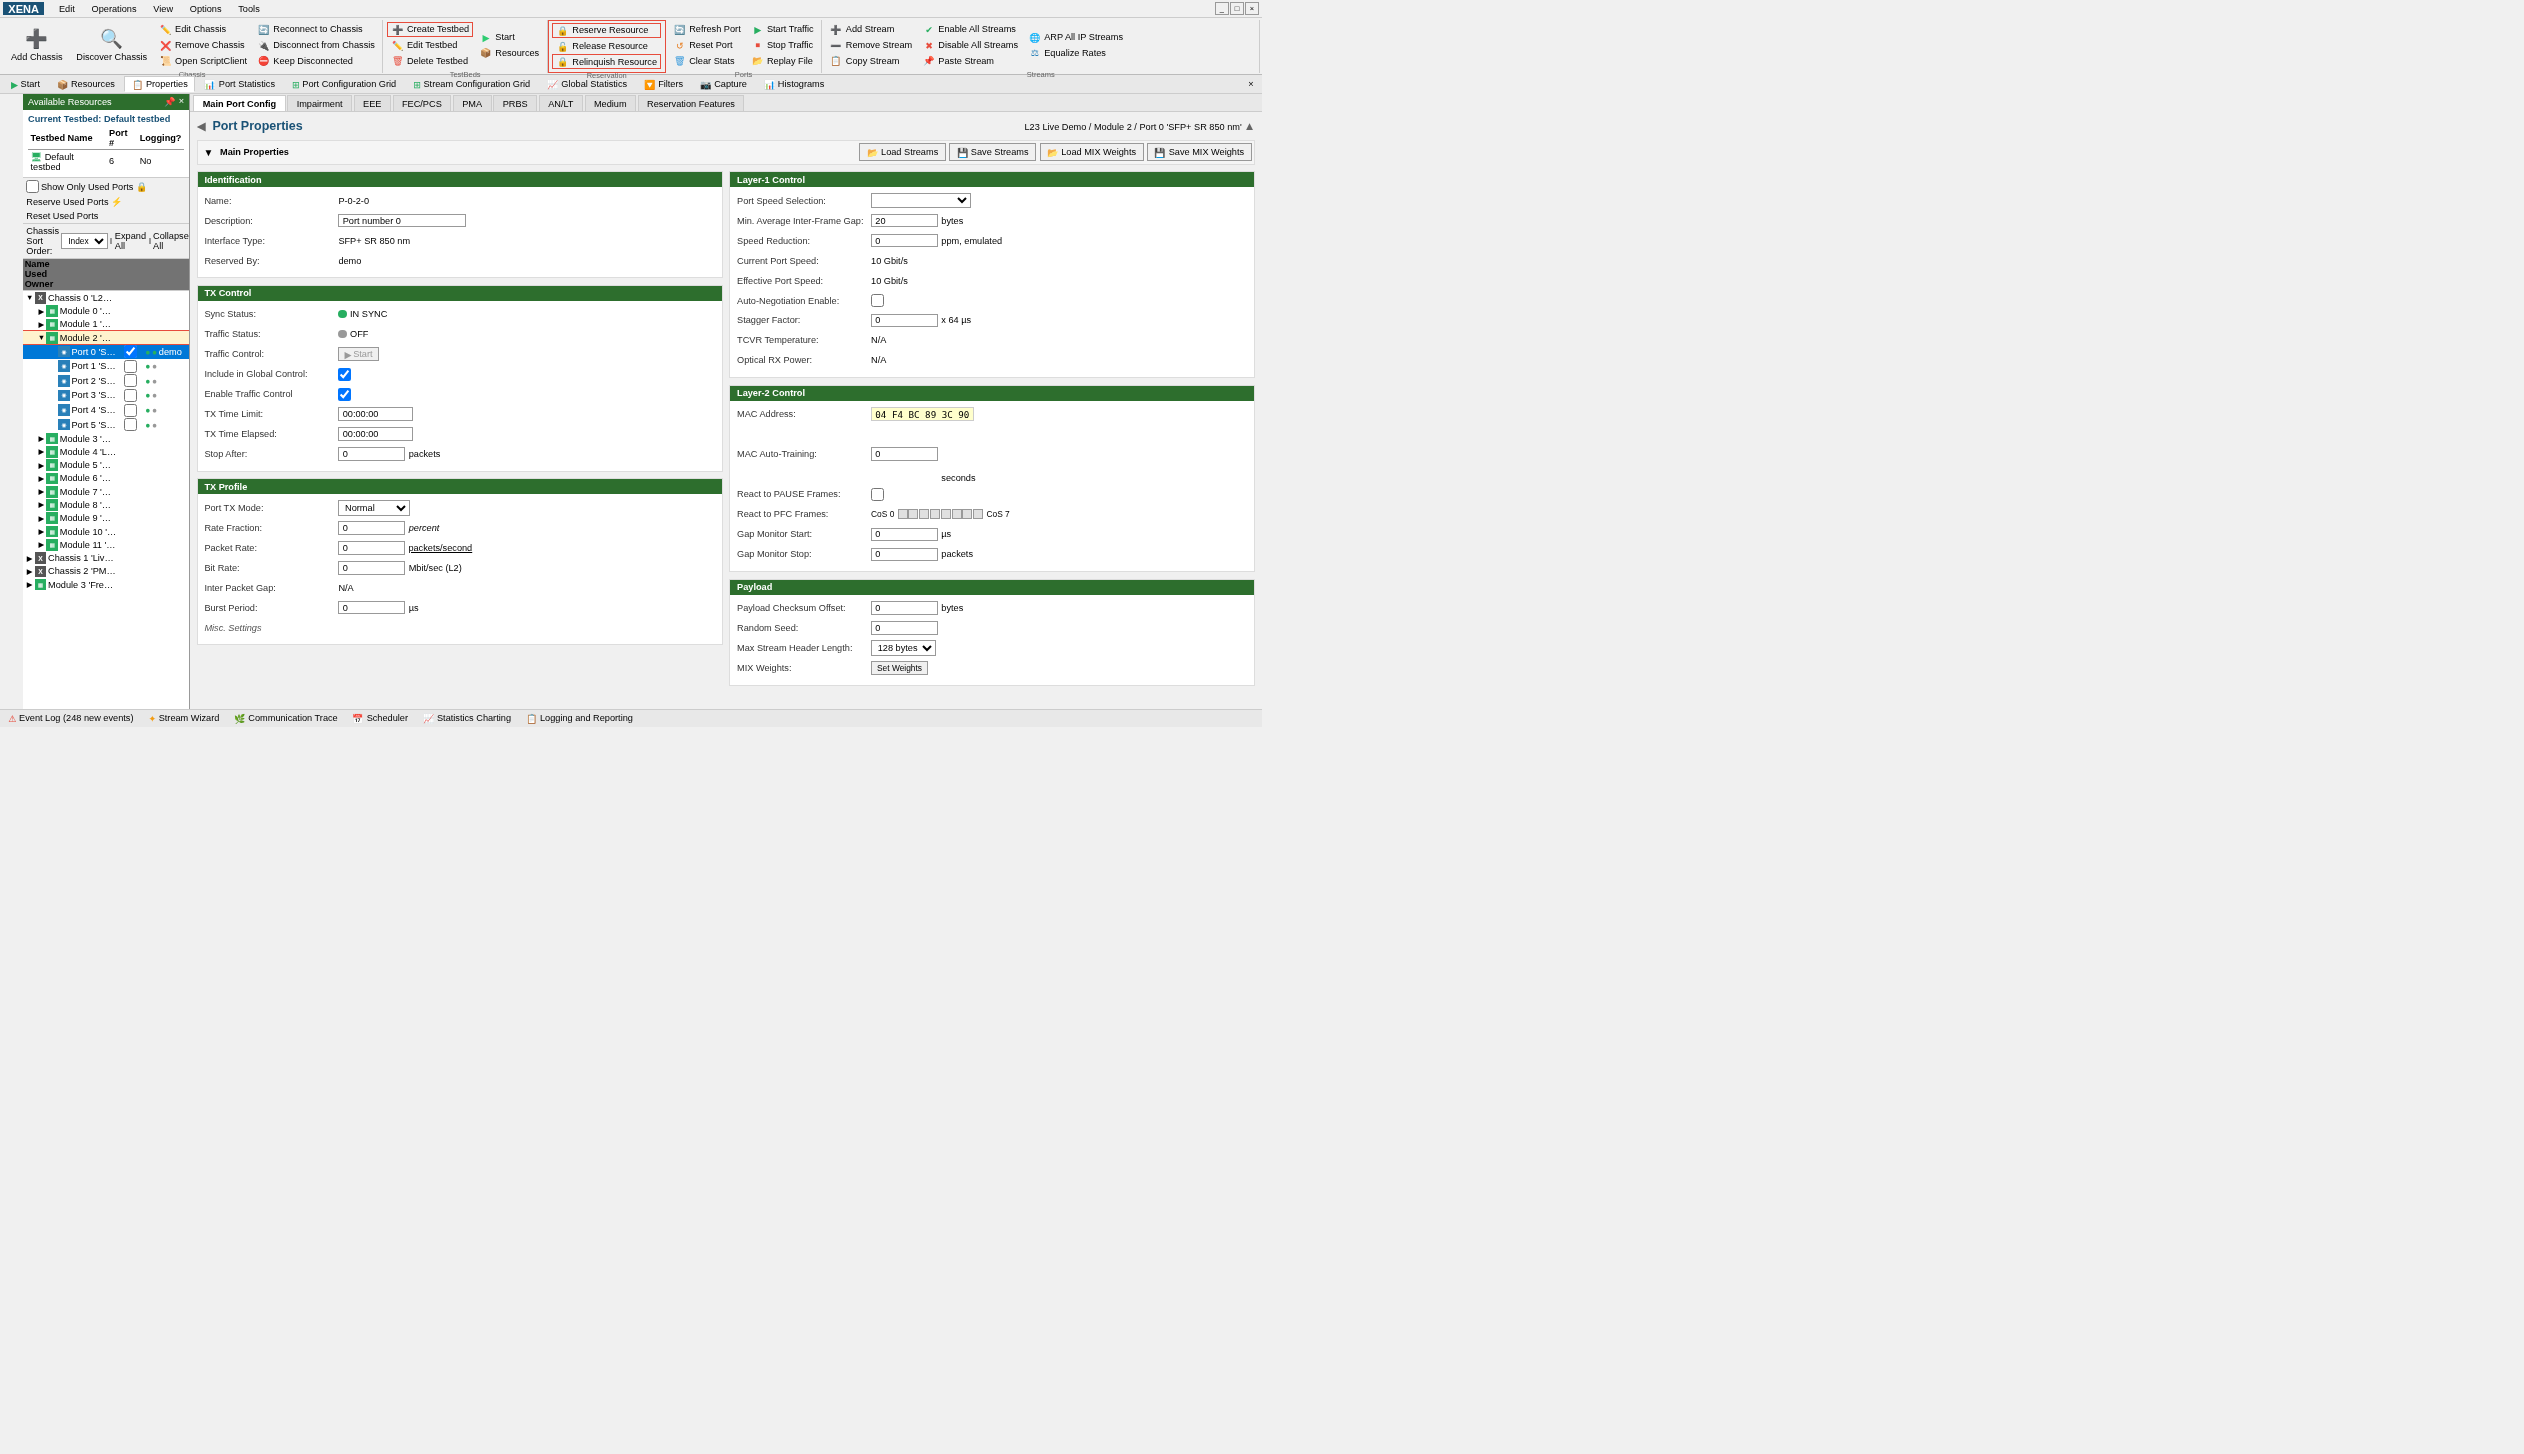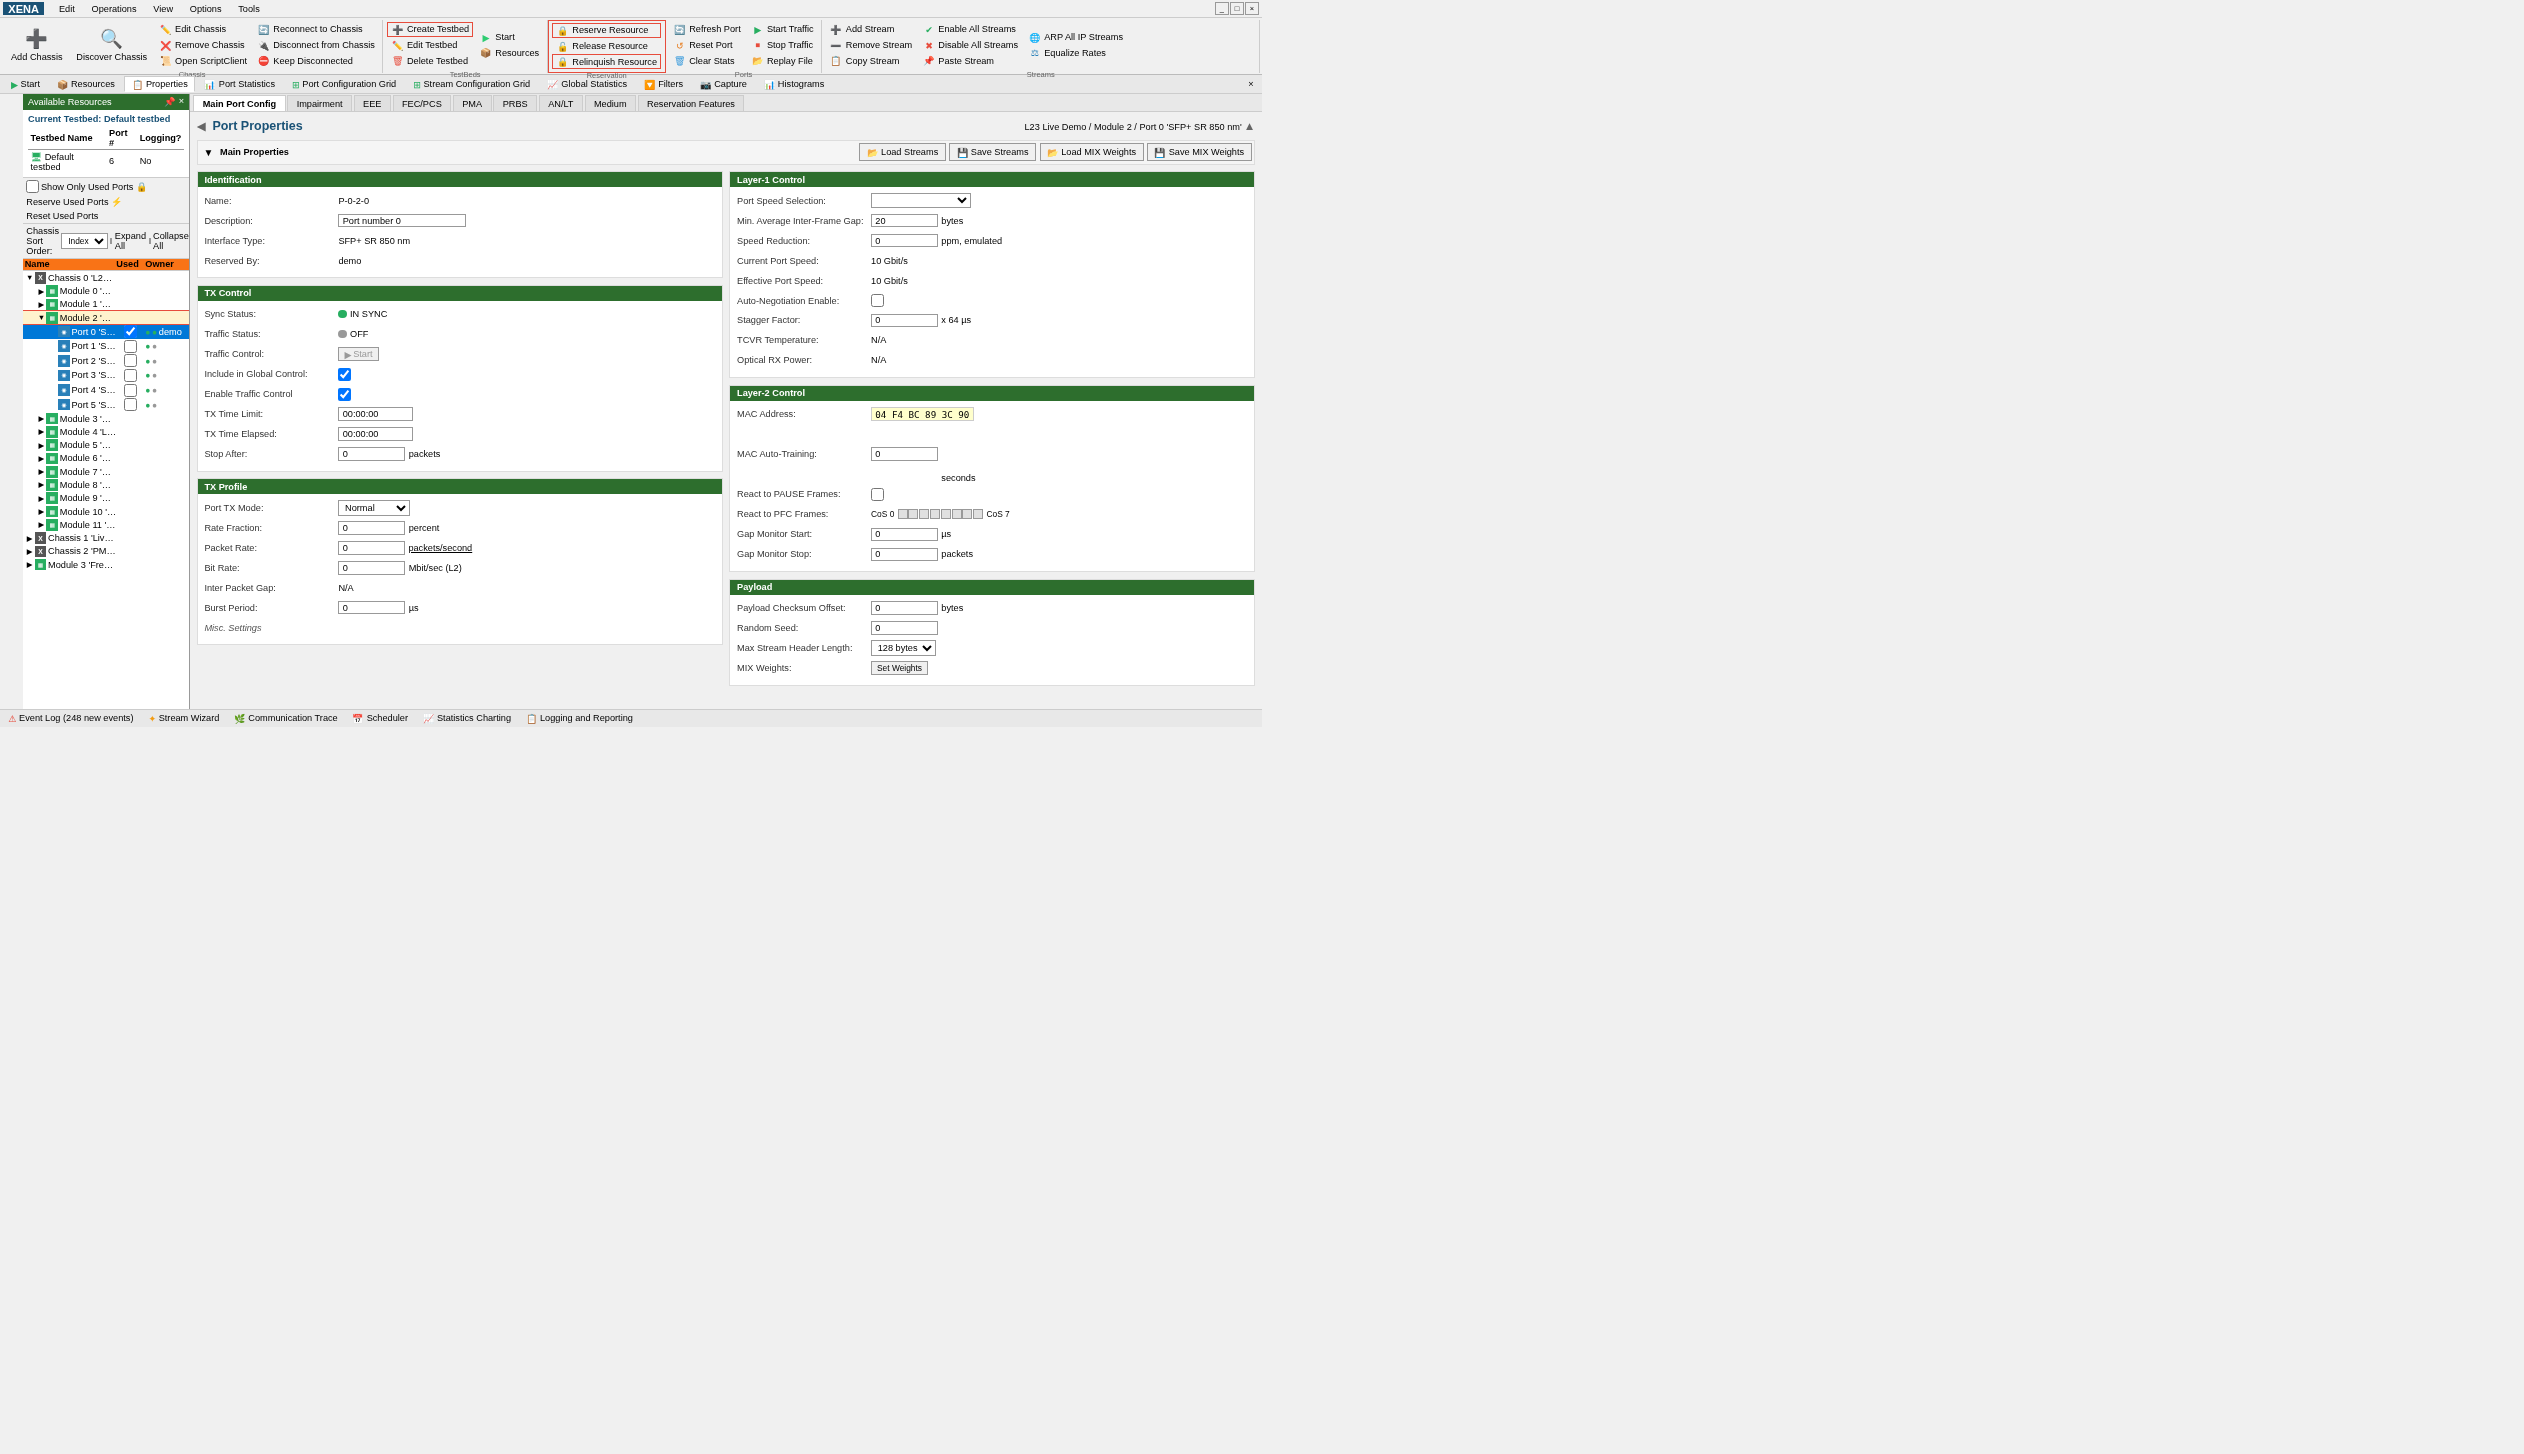--- a/index.html
+++ b/index.html
@@ -360,21 +360,21 @@
       <span>Chassis Sort Order:</span>
       <select class="sort-select">
         <option>Index</option>
       </select>
       <span style="width:6.7px;height:6.7px;border:0.8px solid #999;display:inline-block;cursor:pointer;"></span>
       <span style="cursor:pointer">Expand All</span>
       <span style="width:6.7px;height:6.7px;border:0.8px solid #999;display:inline-block;cursor:pointer;"></span>
       <span style="cursor:pointer">Collapse All</span>
     </div>
 
-    <div style="display:flex; background:#f97316; border-bottom:0.8px solid #ccc; padding: 0.8px 1.7px;">
+    <div style="display:flex; background:#737373; border-bottom:0.8px solid #ccc; padding: 0.8px 1.7px; flex-direction: column;">
       <span style="flex:1; font-weight:bold;">Name</span>
       <span style="width:29px; font-weight:bold;">Used</span>
       <span style="width:42px; font-weight:bold;">Owner</span>
     </div>
 
     <div class="tree-area" id="tree-area">
         <div class="tree-item">
           <span style="display:inline-block;width:0px;flex-shrink:0;"></span>
           <span class="expand-btn">▼</span>
           <span style="width:11.7px;height:11.7px;background:#555;color:white;font-size:6.7px;font-weight:bold;display:inline-flex;align-items:center;justify-content:center;margin-right:1.7px;flex-shrink:0;">X</span>
@@ -694,21 +694,21 @@
                 <select class="prop-select">
                   <option>Normal</option>
                   <option>Sequential</option>
                   <option>Interleaved</option>
                   <option>Burst</option>
                 </select>
               </div>
               <div class="prop-row">
                 <span class="prop-label">Rate Fraction:</span>
                 <input class="prop-input" style="width: 50px;" value="0">
-                <span style="margin-left:3.3px;">percent</span>
+                <span style="margin-left:3.3px;font-style:italic;">percent</span>
               </div>
               <div class="prop-row">
                 <span class="prop-label">Packet Rate:</span>
                 <input class="prop-input" style="width: 50px;" value="0">
                 <span style="margin-left:3px;text-decoration:underline;">packets/second</span>
               </div>
               <div class="prop-row">
                 <span class="prop-label">Bit Rate:</span>
                 <input class="prop-input" style="width: 50px;" value="0">
                 <span style="margin-left:3.3px;">Mbit/sec (L2)</span>

